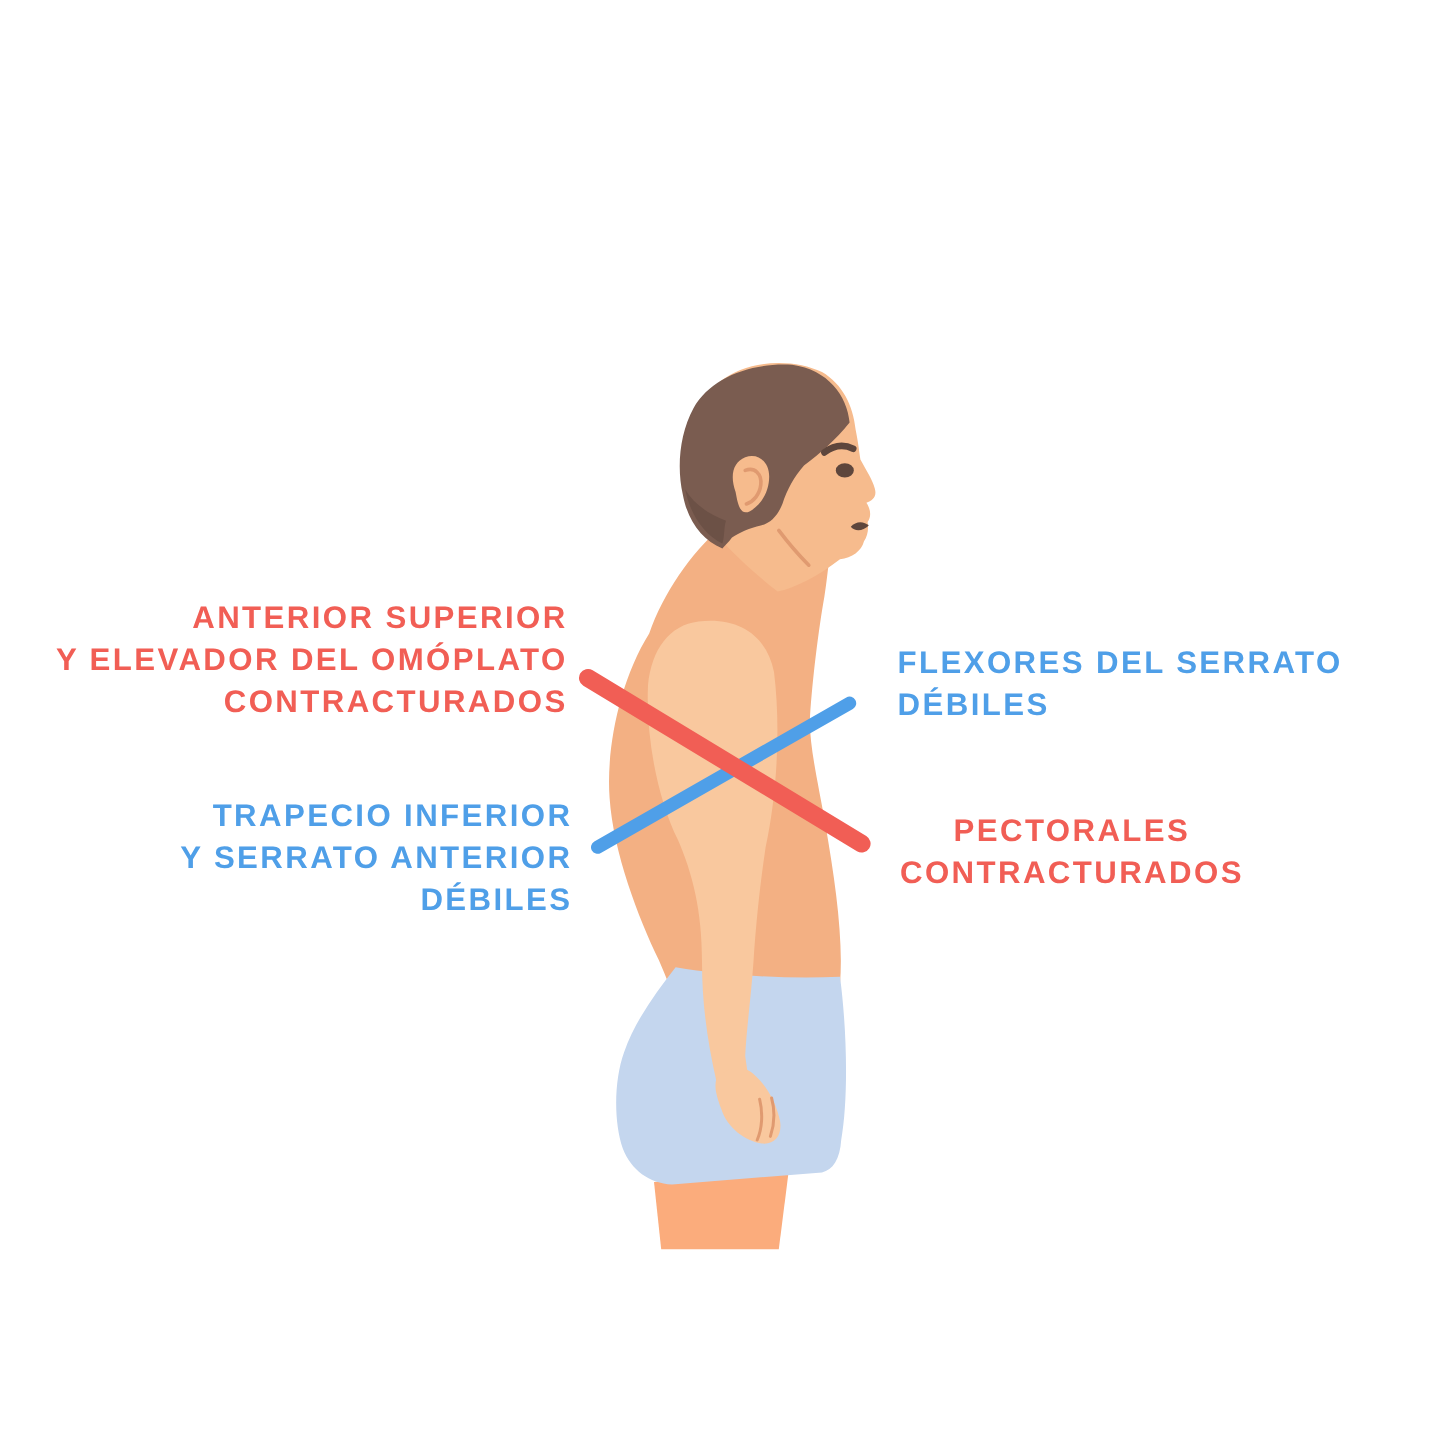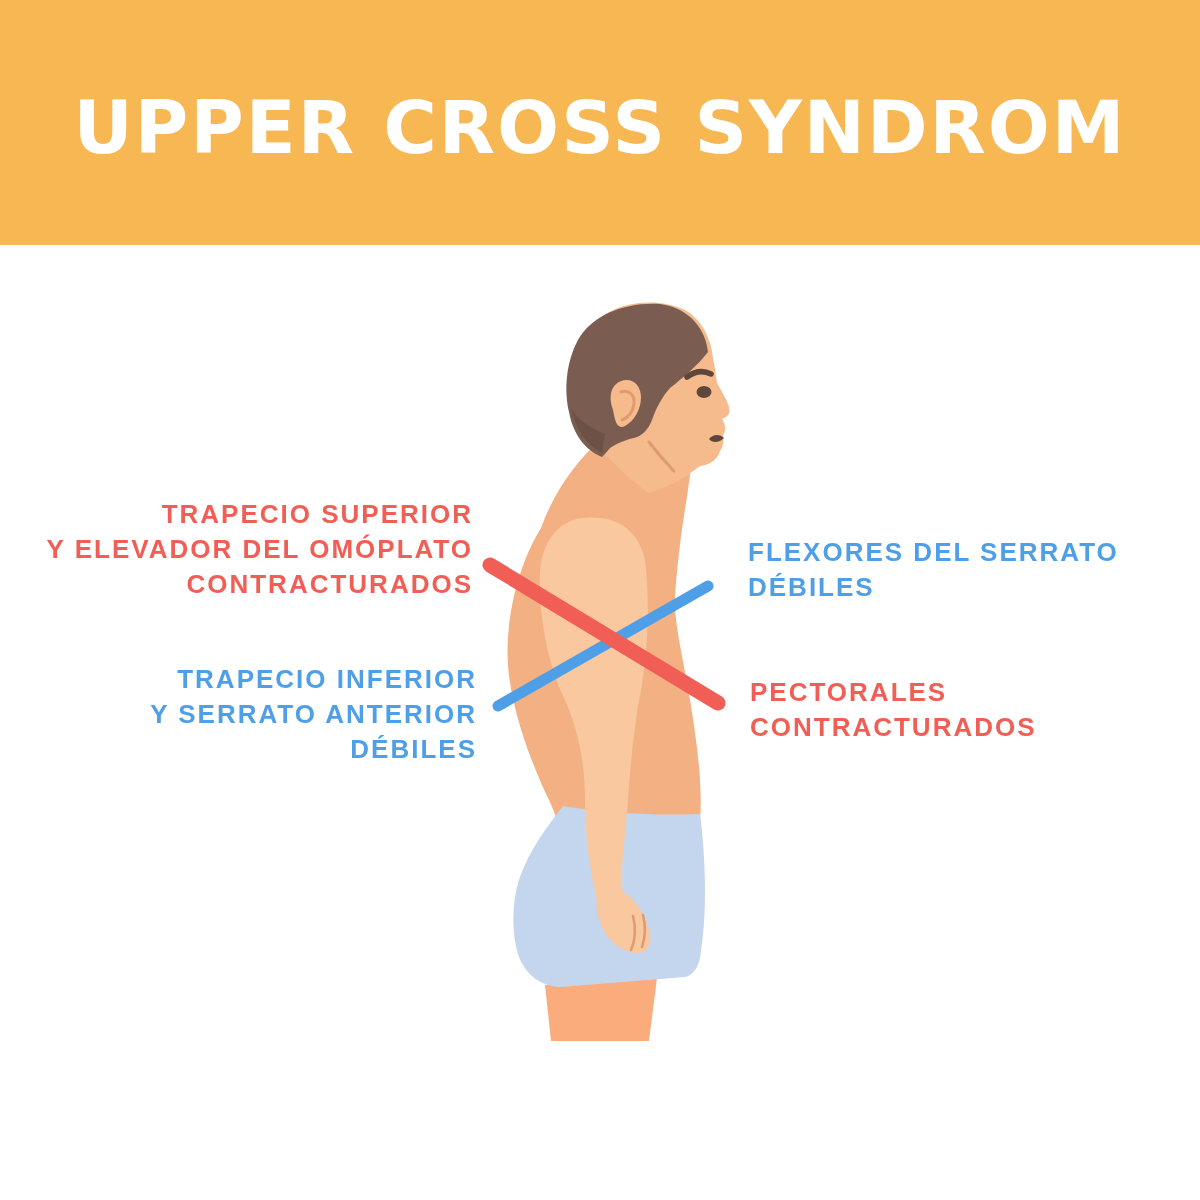--- a/index.html
+++ b/index.html
@@ -50,30 +50,27 @@
     font-size: 26px;
     line-height: 35px;
     letter-spacing: 2px;
     white-space: pre-line;
   }
   .muscle-label.red  { color: var(--red, #F15E55); }
   .muscle-label.blue { color: var(--blue, #4F9FE8); }
   #label-upper-left  { left: 0;     top: 497px; width: 473px; text-align: right; }
   #label-lower-left  { left: 0;     top: 662px; width: 453px; text-align: right; padding-left: 24px; }
   #label-upper-right { left: 748px; top: 535px; text-align: left; }
-  #label-lower-right { left: 750px; top: 675px; text-align: left; }
+  #label-lower-right { left: 750px; top: 675px; text-align: center; }
 </style>
 </head>
 <body>
 
 <div class="stage">
 
-  <div class="header-band">
-    <div class="page-title">UPPER CROSS SYNDROM</div>
-  </div>
 
   <svg class="figure-svg" viewBox="0 0 1200 1200" aria-hidden="true">
 
     <path class="f-skin" d="
       M 602,438
       C 575,462 553,494 541,528
       C 516,568 505,625 508,665
       C 511,710 532,765 549,800
       C 556,816 560,826 561,838
       L 558,960
@@ -167,21 +164,21 @@
     <ellipse class="f-feature" cx="704" cy="392" rx="7.5" ry="6"></ellipse>
     <path class="f-feature" d="
       M 709,439 C 713,434 720,434 724,438 C 719,443 712,443 709,439 Z"></path>
     <path class="s-detail" stroke-width="3" d="
       M 649,442 C 658,454 666,463 674,471"></path>
 
     <line class="line-blue" x1="498" y1="706" x2="708" y2="586" stroke-width="11"></line>
     <line class="line-red" x1="490" y1="565" x2="718" y2="703" stroke-width="15"></line>
   </svg>
 
-  <div class="muscle-label red" id="label-upper-left">TRAPECIO SUPERIOR
+  <div class="muscle-label red" id="label-upper-left">ANTERIOR SUPERIOR
 Y ELEVADOR DEL OMÓPLATO
 CONTRACTURADOS</div>
   <div class="muscle-label blue" id="label-lower-left">TRAPECIO INFERIOR
 Y SERRATO ANTERIOR
 DÉBILES</div>
   <div class="muscle-label blue" id="label-upper-right">FLEXORES DEL SERRATO
 DÉBILES</div>
   <div class="muscle-label red" id="label-lower-right">PECTORALES
 CONTRACTURADOS</div>
 

